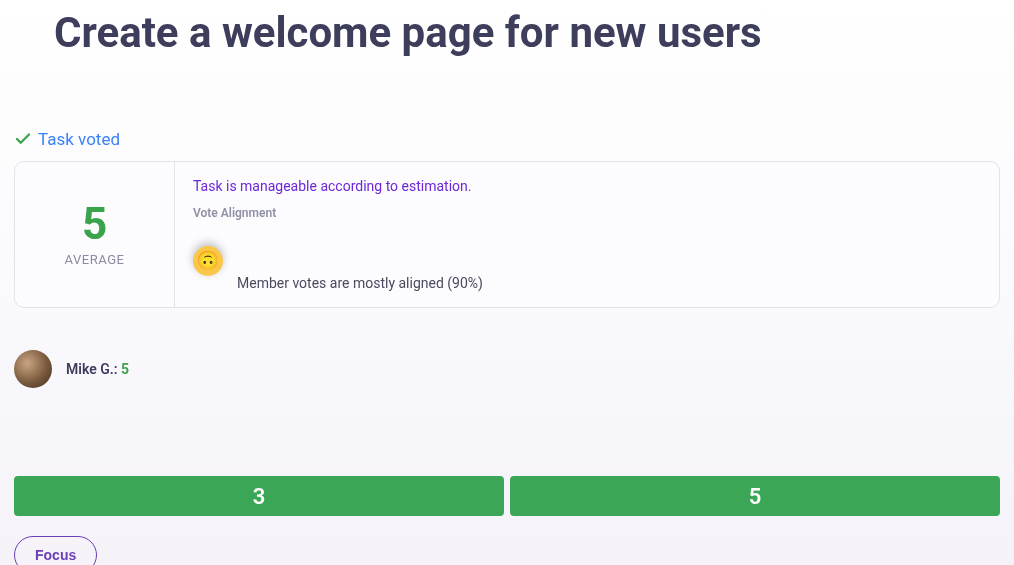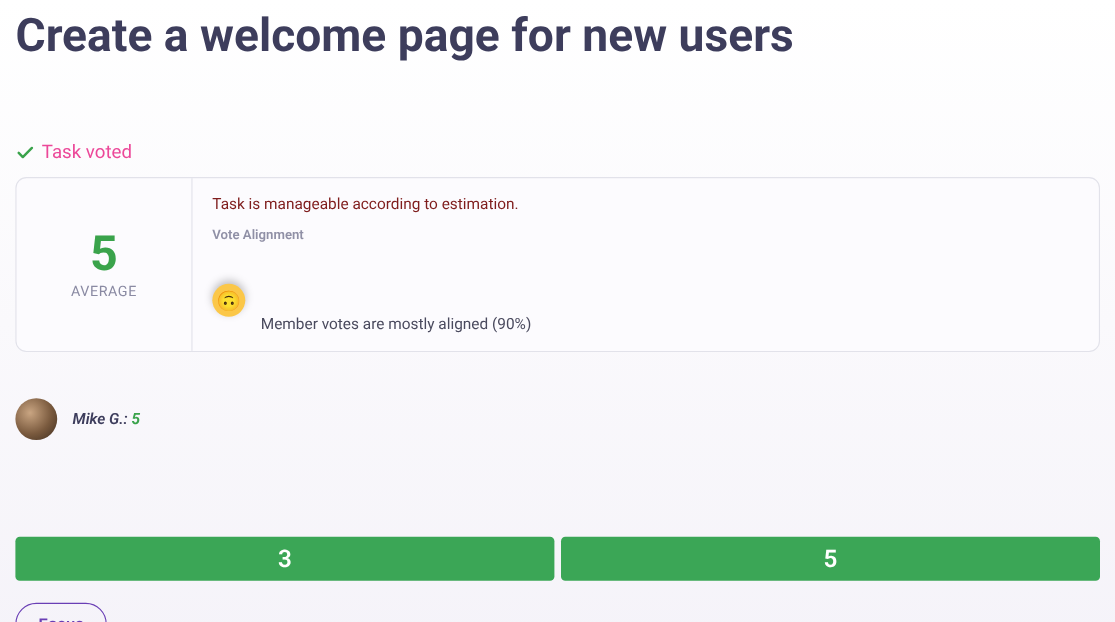--- a/index.html
+++ b/index.html
@@ -13,35 +13,36 @@
       min-height: 565px;
       padding: 0 14px;
       color: #2d2d3f;
     }
     .page-title {
       font-size: 42px;
       font-weight: 700;
       color: #3d3d5c;
       padding-top: 8px;
       margin-bottom: 72px;
+      margin-left: 40px;
     }
     .status-row {
       display: flex;
       align-items: center;
       gap: 6px;
       margin-bottom: 12px;
     }
     .check-icon svg {
       width: 18px;
       height: 18px;
       display: block;
     }
     .status-text {
       font-size: 17px;
-      color: #ec4899;
+      color: #3b82f6;
     }
     .summary-card {
       display: flex;
       border: 1px solid #e2e2ea;
       border-radius: 10px;
       background: #fcfbfe;
       min-height: 130px;
     }
     .avg-panel {
       width: 160px;
@@ -63,28 +64,28 @@
       letter-spacing: 0.5px;
       color: #8a8aa3;
       margin-top: 6px;
     }
     .details-panel {
       flex: 1;
       padding: 16px 18px;
     }
     .estimation-text {
       font-size: 14px;
-      color: #7f1d1d;
+      color: #6d28d9;
     }
     .vote-align-label {
       font-size: 12px;
       font-weight: 600;
       color: #9090a6;
       margin-top: 12px;
-      margin-bottom: 22px;
+      margin-bottom: 10px;
     }
     .alignment-row {
       display: flex;
       align-items: center;
       gap: 14px;
     }
     .emoji-badge {
       width: 30px;
       height: 30px;
       border-radius: 50%;
@@ -103,21 +104,20 @@
     }
     .members-row {
       display: flex;
       gap: 56px;
       margin-top: 42px;
     }
     .member-chip {
       display: flex;
       align-items: center;
       gap: 14px;
-      font-style: italic;
     }
     .avatar {
       width: 38px;
       height: 38px;
       border-radius: 50%;
       flex-shrink: 0;
     }
     .avatar-mike {
       background: radial-gradient(circle at 35% 35%, #c9a582 0%, #7a5a3e 55%, #3d2c1e 100%);
     }

